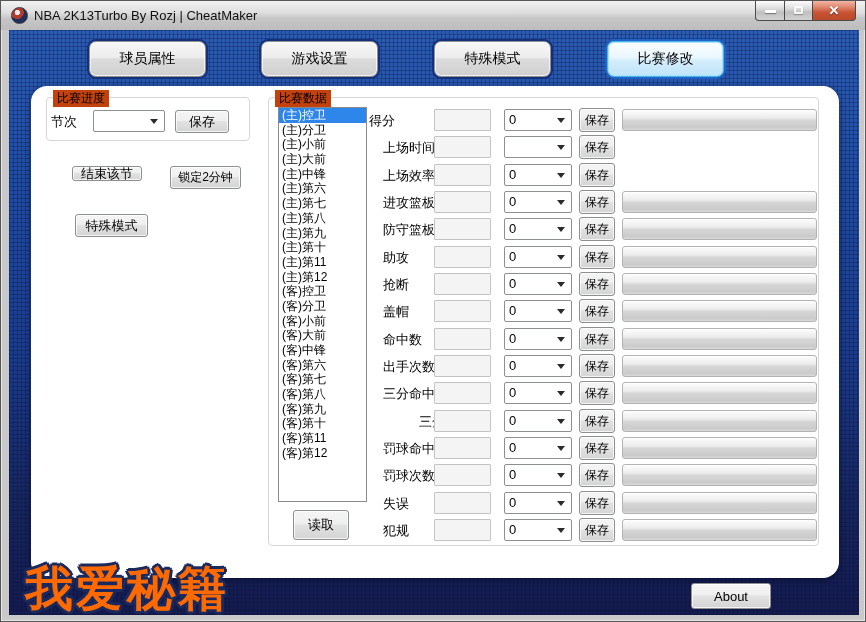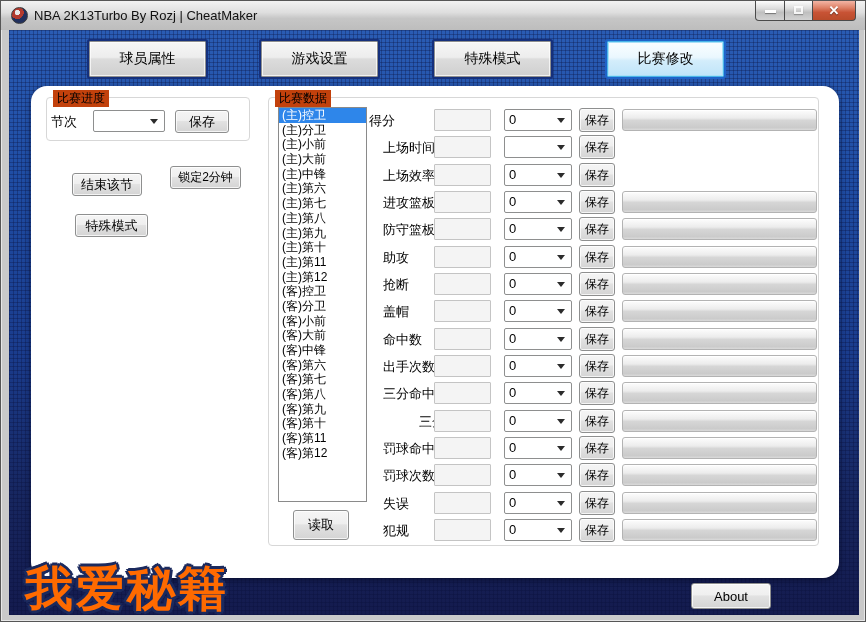--- a/index.html
+++ b/index.html
@@ -28,21 +28,21 @@
     background:
       repeating-linear-gradient(to right, rgba(8,14,56,.30) 0 1px, rgba(255,255,255,0) 1px 4px),
       repeating-linear-gradient(to bottom, rgba(8,14,56,.30) 0 1px, rgba(255,255,255,0) 1px 4px),
       linear-gradient(to bottom,#2a5cb4 0%,#1f4da4 25%,#1a3c8d 55%,#17265f 80%,#141b4e 100%);}
   
   .panel{position:absolute;left:30px;top:85px;width:808px;height:492px;background:#fff;border-radius:16px;
     box-shadow:0 2px 6px rgba(0,0,20,.45);}
   
   .tab{position:absolute;top:40px;width:117px;height:36px;line-height:33px;text-align:center;font-size:14px;color:#000;
     background:linear-gradient(to bottom,#f6f6f6 0%,#ededed 45%,#dcdcdc 50%,#cfcfcf 100%);
-    border:1px solid #8e8f8f;border-radius:1px;box-shadow:0 0 0 2px #15307c, inset 0 0 0 1px rgba(255,255,255,.7);}
+    border:1px solid #8e8f8f;border-radius:7px;box-shadow:0 0 0 2px #15307c, inset 0 0 0 1px rgba(255,255,255,.7);}
   .tab.active{background:linear-gradient(to bottom,#fbfeff 0%,#eaf7fe 45%,#d3edfb 55%,#bfe4f9 100%);
     border:1px solid #49b4e8;box-shadow:0 0 0 2px #1f63c8, inset 0 0 0 1px #a9e0f7;}
   
   .group{position:absolute;border:1px solid #d7d7d7;border-radius:4px;}
   .group-legend{position:absolute;font-size:12px;color:#000;background:#c2410c;padding:0 4px;white-space:nowrap;}
   
   .btn{position:absolute;background:linear-gradient(to bottom,#f5f5f5 0%,#efefef 45%,#e2e2e2 50%,#d4d4d4 100%);
     border:1px solid #8e8f8f;border-radius:3px;font-size:13px;color:#000;text-align:center;
     box-shadow:inset 0 0 0 1px rgba(255,255,255,.75);display:flex;align-items:center;justify-content:center;white-space:nowrap;}
   .label{position:absolute;font-size:13px;color:#000;white-space:nowrap;}
@@ -98,21 +98,21 @@
 
   <div class="group" style="left:45px;top:96px;width:204px;height:44px;"></div>
   <div class="group-legend" style="left:52px;top:89px;">比赛进度</div>
   <div class="label" style="left:50px;top:112px;">节次</div>
   <div class="combo" style="left:92px;top:109px;width:72px;height:22px;">
     <span class="combo-val"></span>
     <span class="combo-arrow"></span>
   </div>
   <div class="btn" style="left:174px;top:109px;width:54px;height:23px;">保存</div>
 
-  <div class="btn" style="left:71px;top:172px;width:70px;height:23px;">结束该节</div>
+  <div class="btn" style="left:71px;top:165px;width:70px;height:15px;">结束该节</div>
   <div class="btn" style="left:169px;top:165px;width:71px;height:23px;font-size:12px;">锁定2分钟</div>
   <div class="btn" style="left:74px;top:213px;width:73px;height:23px;">特殊模式</div>
 
   <div class="group" style="left:267px;top:96px;width:551px;height:449px;"></div>
   <div class="group-legend" style="left:274px;top:89px;">比赛数据</div>
 
   <div class="listbox" id="listbox">
       <div class="list-item selected">(主)控卫</div>
       <div class="list-item">(主)分卫</div>
       <div class="list-item">(主)小前</div>

